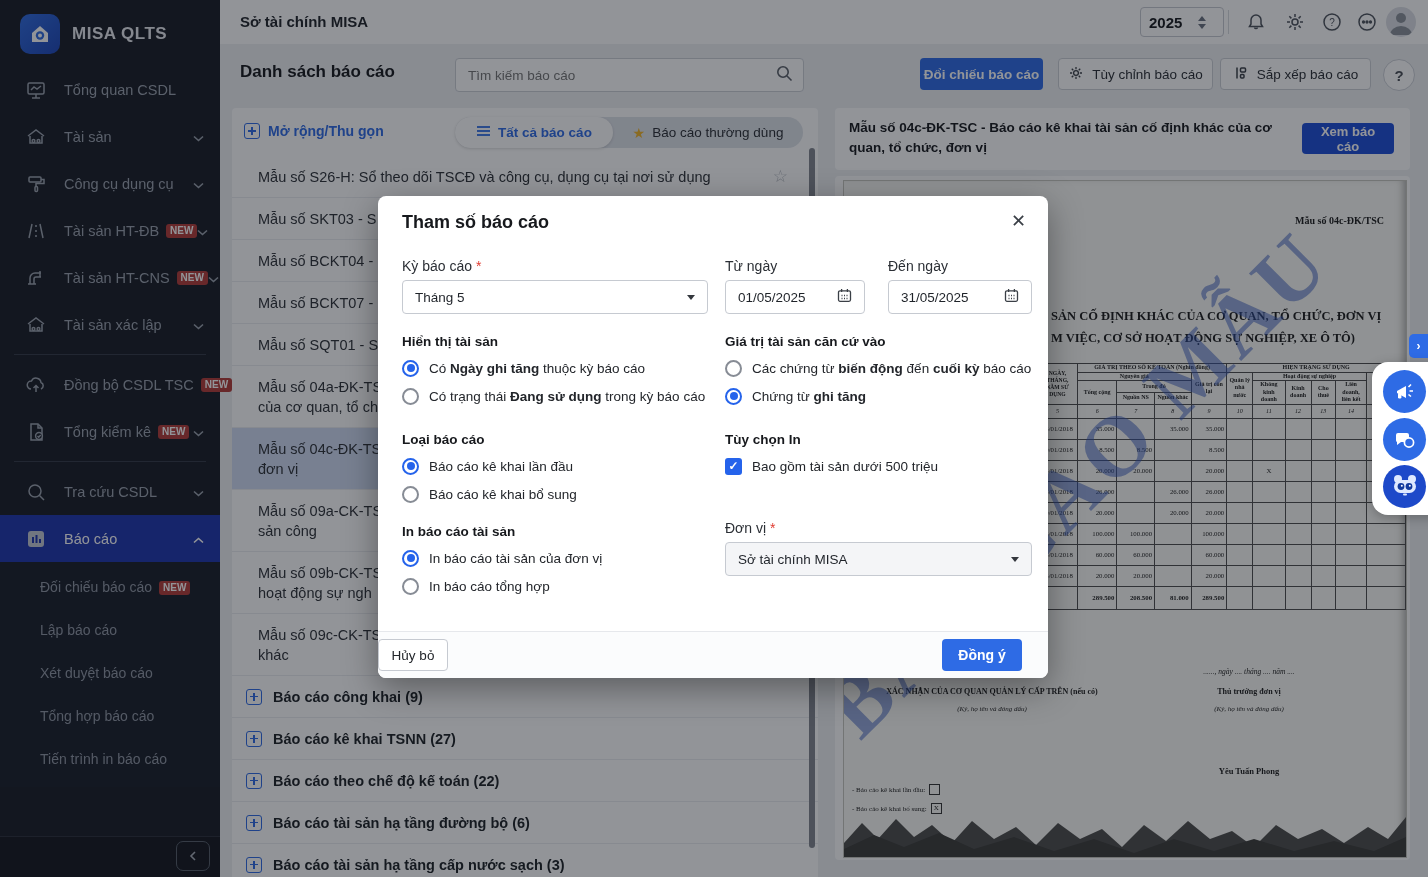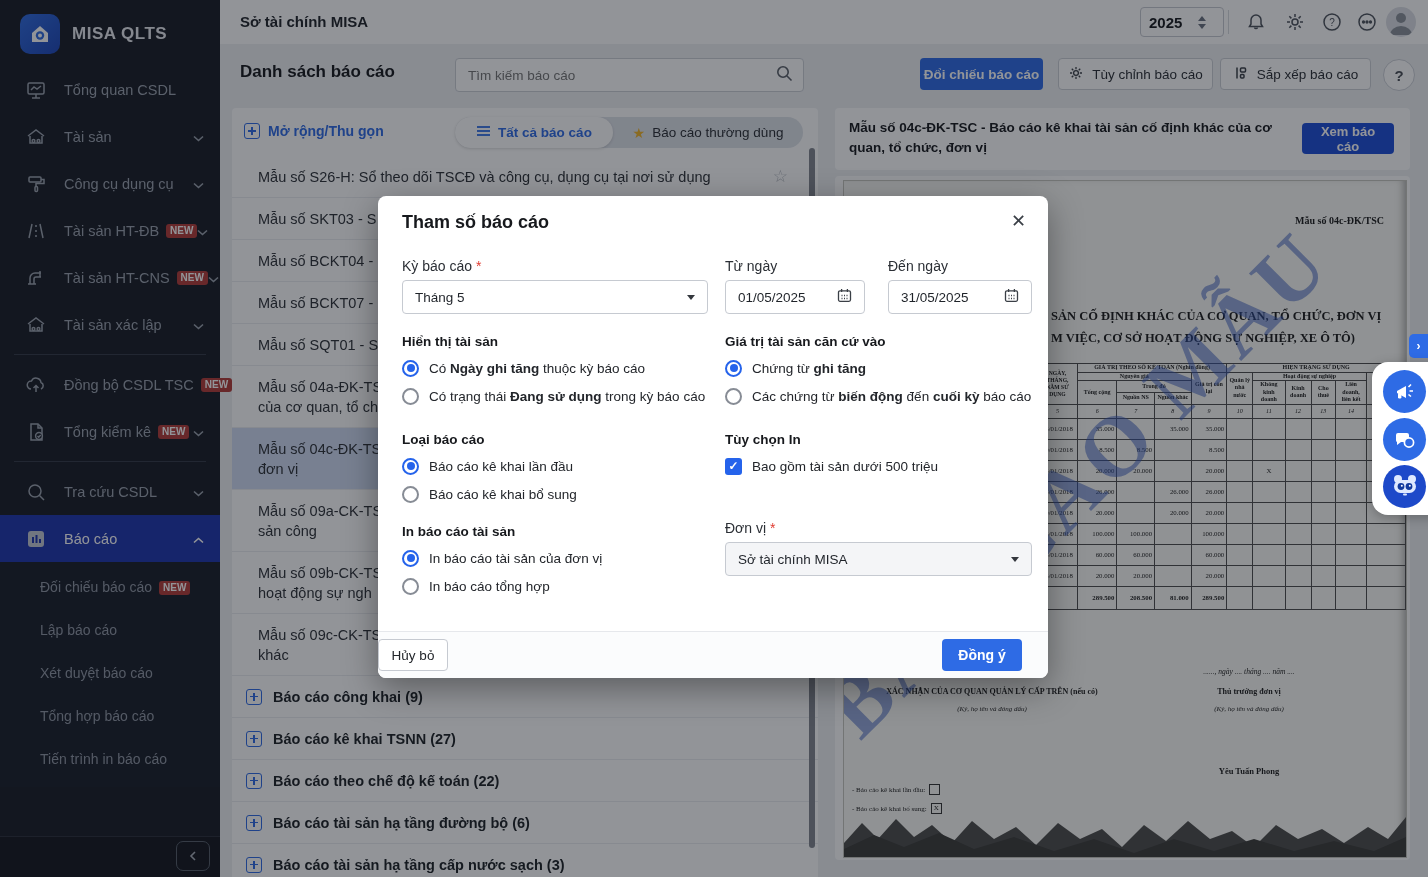--- a/index.html
+++ b/index.html
@@ -764,26 +764,26 @@
       </div>
       <div class="opt-row">
         <span class="radio"></span>
         <span>Có trạng thái <b>Đang sử dụng</b> trong kỳ báo cáo</span>
       </div>
     </div>
 
   <div class="sec-lab" style="left:347px;top:138px">Giá trị tài sản căn cứ vào</div>
   <div class="opts" style="left:347px;top:160px" id="value-opts">
       <div class="opt-row">
+        <span class="radio"></span>
+        <span>Các chứng từ <b>biến động</b> đến <b>cuối kỳ</b> báo cáo</span>
+      </div>
+      <div class="opt-row">
         <span class="radio on"></span>
         <span>Chứng từ <b>ghi tăng</b></span>
-      </div>
-      <div class="opt-row">
-        <span class="radio"></span>
-        <span>Các chứng từ <b>biến động</b> đến <b>cuối kỳ</b> báo cáo</span>
       </div>
     </div>
 
   <div class="sec-lab" style="left:24px;top:236px">Loại báo cáo</div>
   <div class="opts" style="left:24px;top:258px" id="type-opts">
       <div class="opt-row">
         <span class="radio on"></span>
         <span>Báo cáo kê khai lần đầu</span>
       </div>
       <div class="opt-row">

